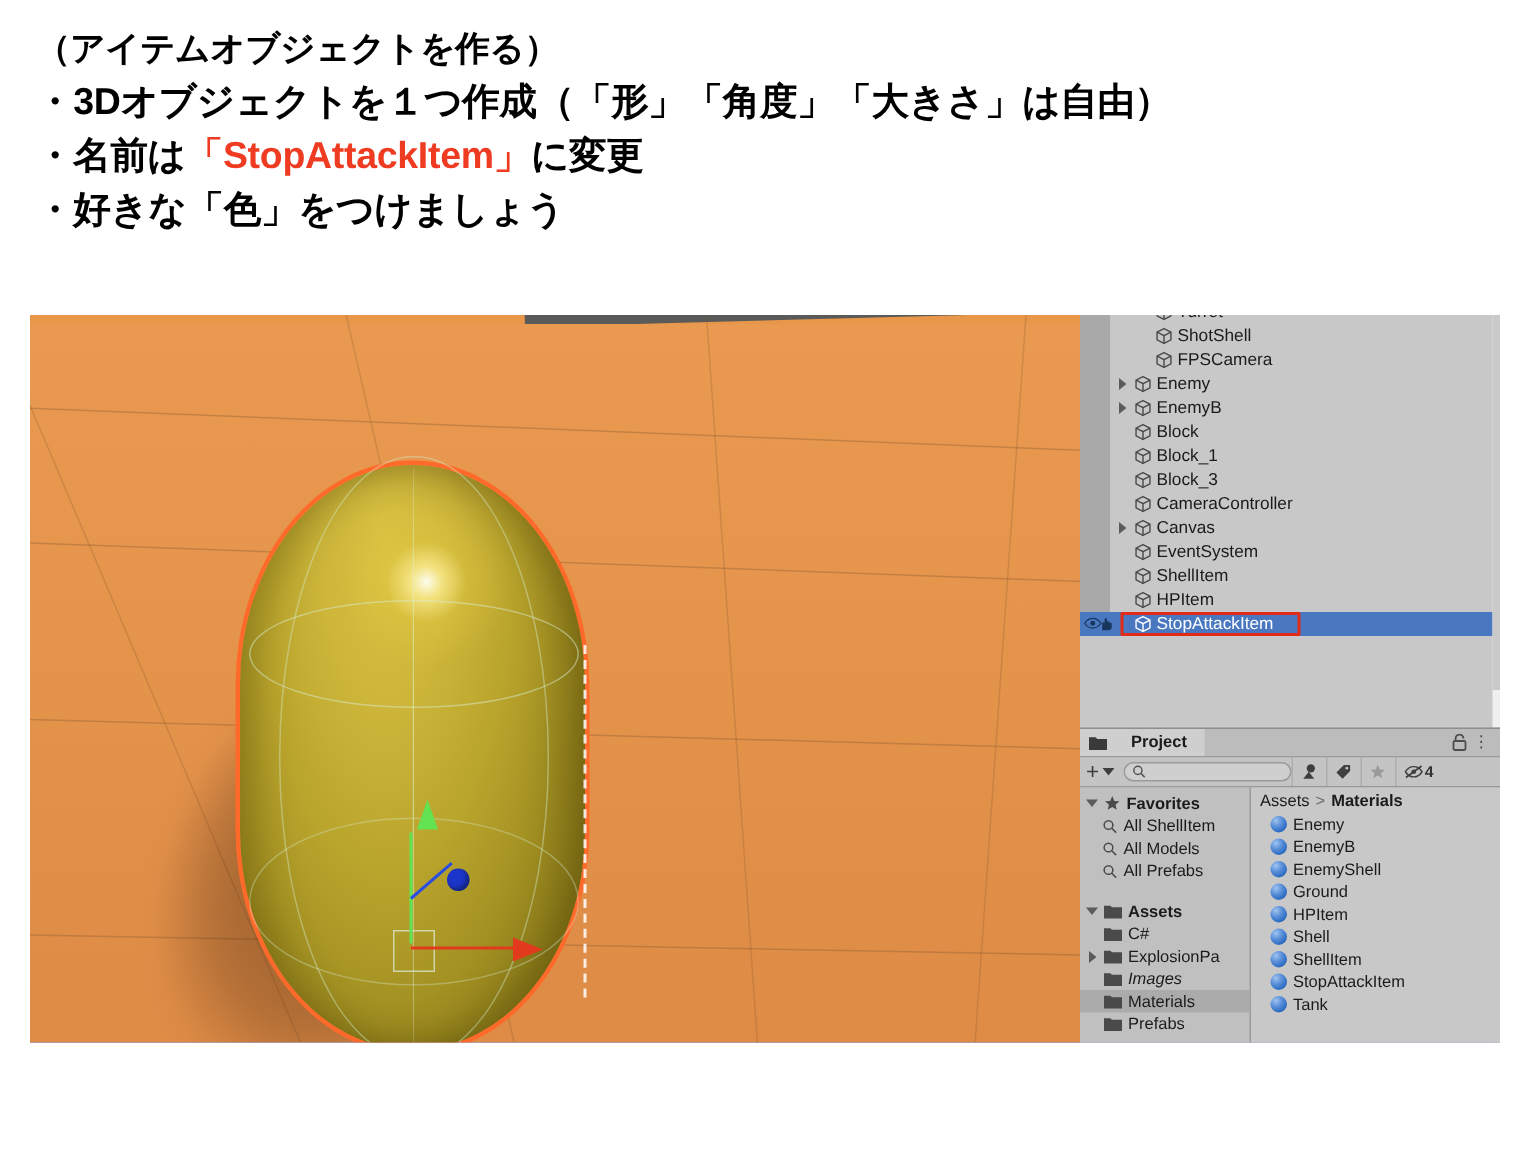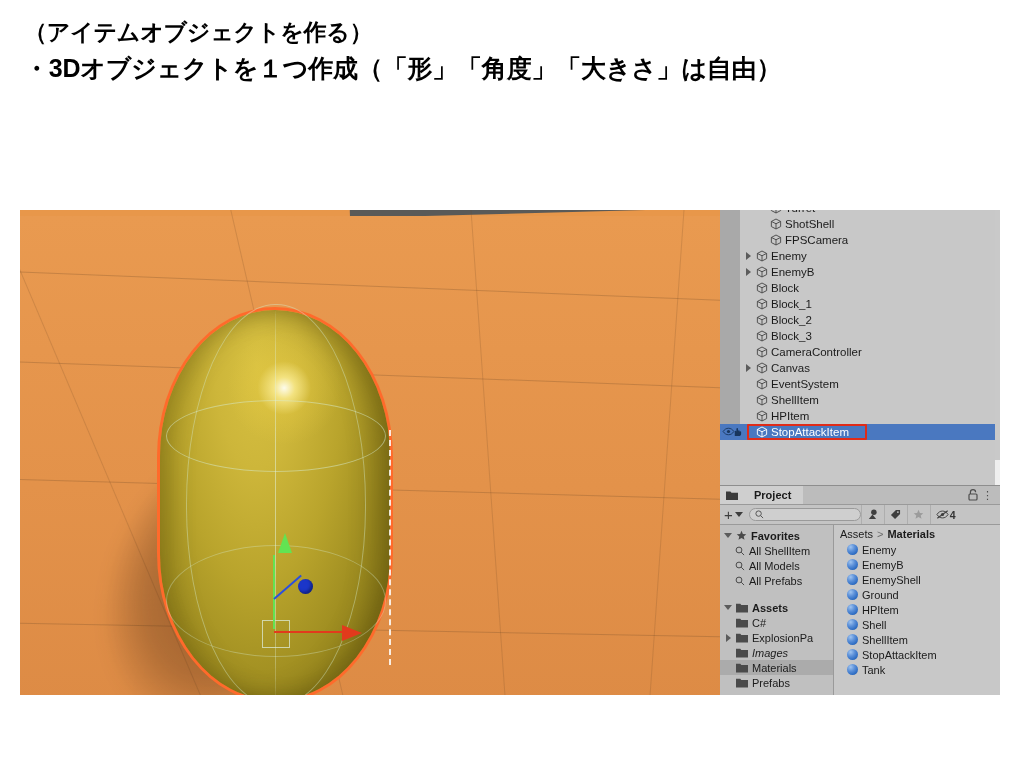--- a/index.html
+++ b/index.html
@@ -142,20 +142,22 @@
   .folder{flex:none;}
 </style>
 </head>
 <body>
 
 <div id="root">
 
   <div class="slide-text">
     <div class="line l1">（アイテムオブジェクトを作る）</div>
     <div class="line">・3Dオブジェクトを１つ作成（「形」「角度」「大きさ」は自由）</div>
+    <div class="line"><span>・名前は</span><span class="hl">「StopAttackItem」</span><span>に変更</span></div>
+    <div class="line">・好きな「色」をつけましょう</div>
   </div>
 
   <div class="shot">
 
     <div class="scene">
       <div class="sky-strip"></div>
       <div class="ground"></div>
 
       <div class="gl" style="left:-40px;top:60px;width:800px;transform:rotate(2.3deg);"></div>
       <div class="gl" style="left:-40px;top:150px;width:800px;transform:rotate(2.1deg);"></div>
@@ -265,30 +267,20 @@
               <span class="hlabel">Block_1</span>
             </span>
           </div>
           <div class="hrow">
             <div class="visgut"></div>
             <span style="display: flex; align-items: center; margin-left: 36px;">
               <svg class="cube" viewBox="0 0 14 14">
                 <path d="M7 1.2 12.4 4v6L7 12.8 1.6 10V4z" fill="none" stroke="#4a4a4a" stroke-width="1.1" stroke-linejoin="round"></path>
                 <path d="M1.6 4 7 6.7 12.4 4M7 6.7v6.1" fill="none" stroke="#4a4a4a" stroke-width="1.1"></path>
               </svg>
-              <span class="hlabel">Block_2</span>
-            </span>
-          </div>
-          <div class="hrow">
-            <div class="visgut"></div>
-            <span style="display: flex; align-items: center; margin-left: 36px;">
-              <svg class="cube" viewBox="0 0 14 14">
-                <path d="M7 1.2 12.4 4v6L7 12.8 1.6 10V4z" fill="none" stroke="#4a4a4a" stroke-width="1.1" stroke-linejoin="round"></path>
-                <path d="M1.6 4 7 6.7 12.4 4M7 6.7v6.1" fill="none" stroke="#4a4a4a" stroke-width="1.1"></path>
-              </svg>
               <span class="hlabel">Block_3</span>
             </span>
           </div>
           <div class="hrow">
             <div class="visgut"></div>
             <span style="display: flex; align-items: center; margin-left: 36px;">
               <svg class="cube" viewBox="0 0 14 14">
                 <path d="M7 1.2 12.4 4v6L7 12.8 1.6 10V4z" fill="none" stroke="#4a4a4a" stroke-width="1.1" stroke-linejoin="round"></path>
                 <path d="M1.6 4 7 6.7 12.4 4M7 6.7v6.1" fill="none" stroke="#4a4a4a" stroke-width="1.1"></path>
               </svg>

